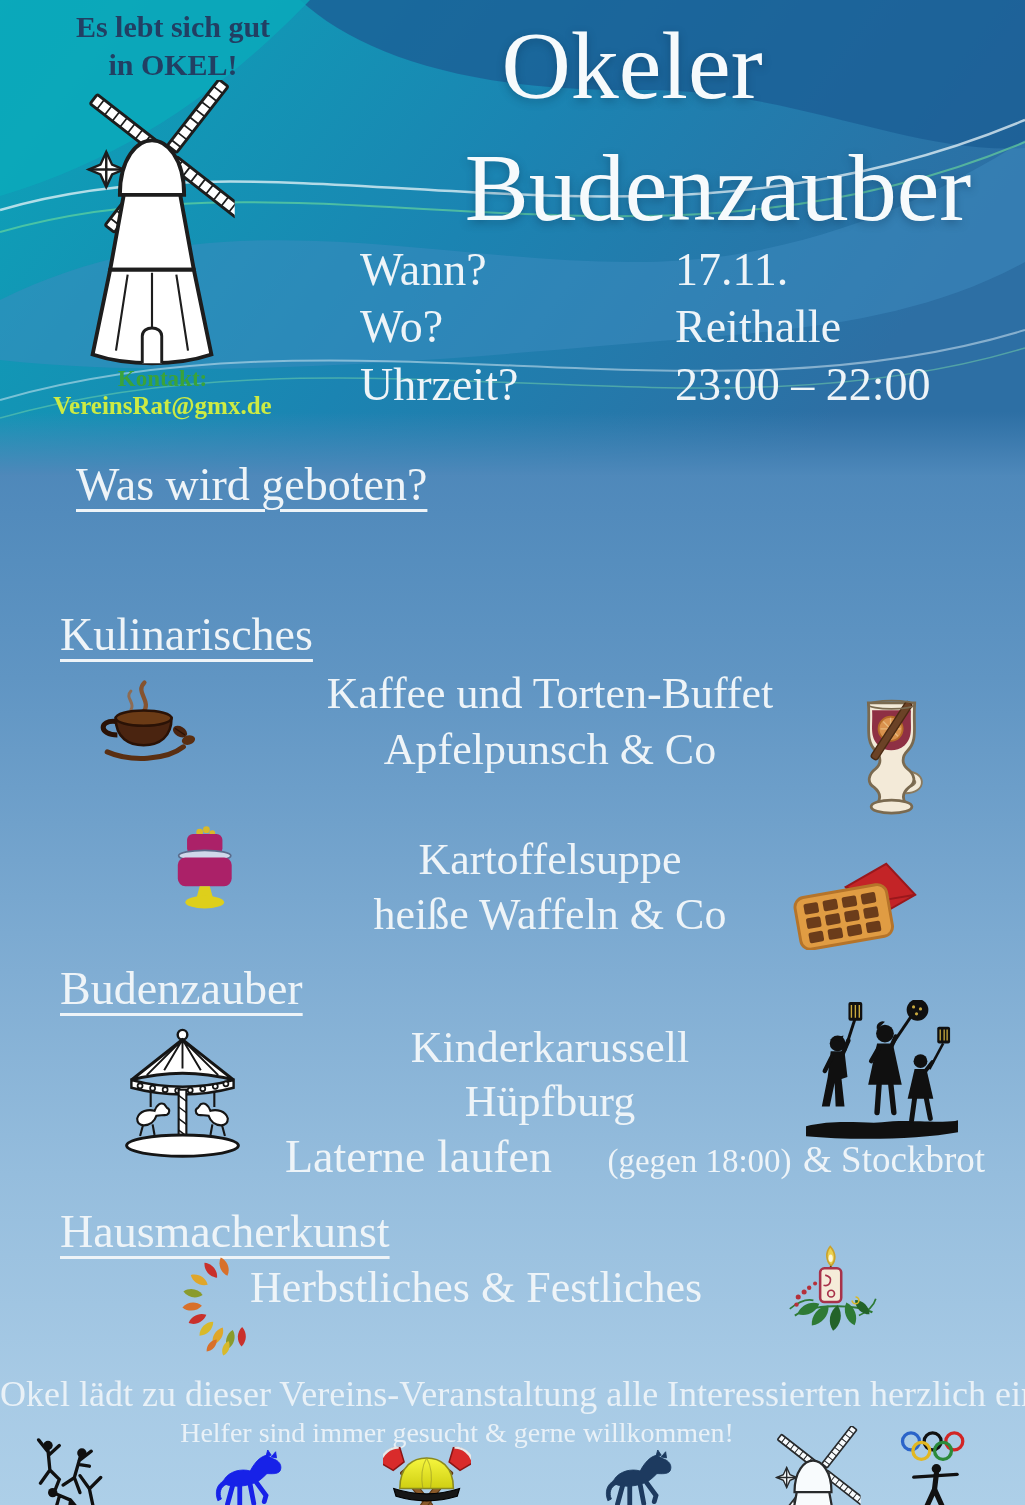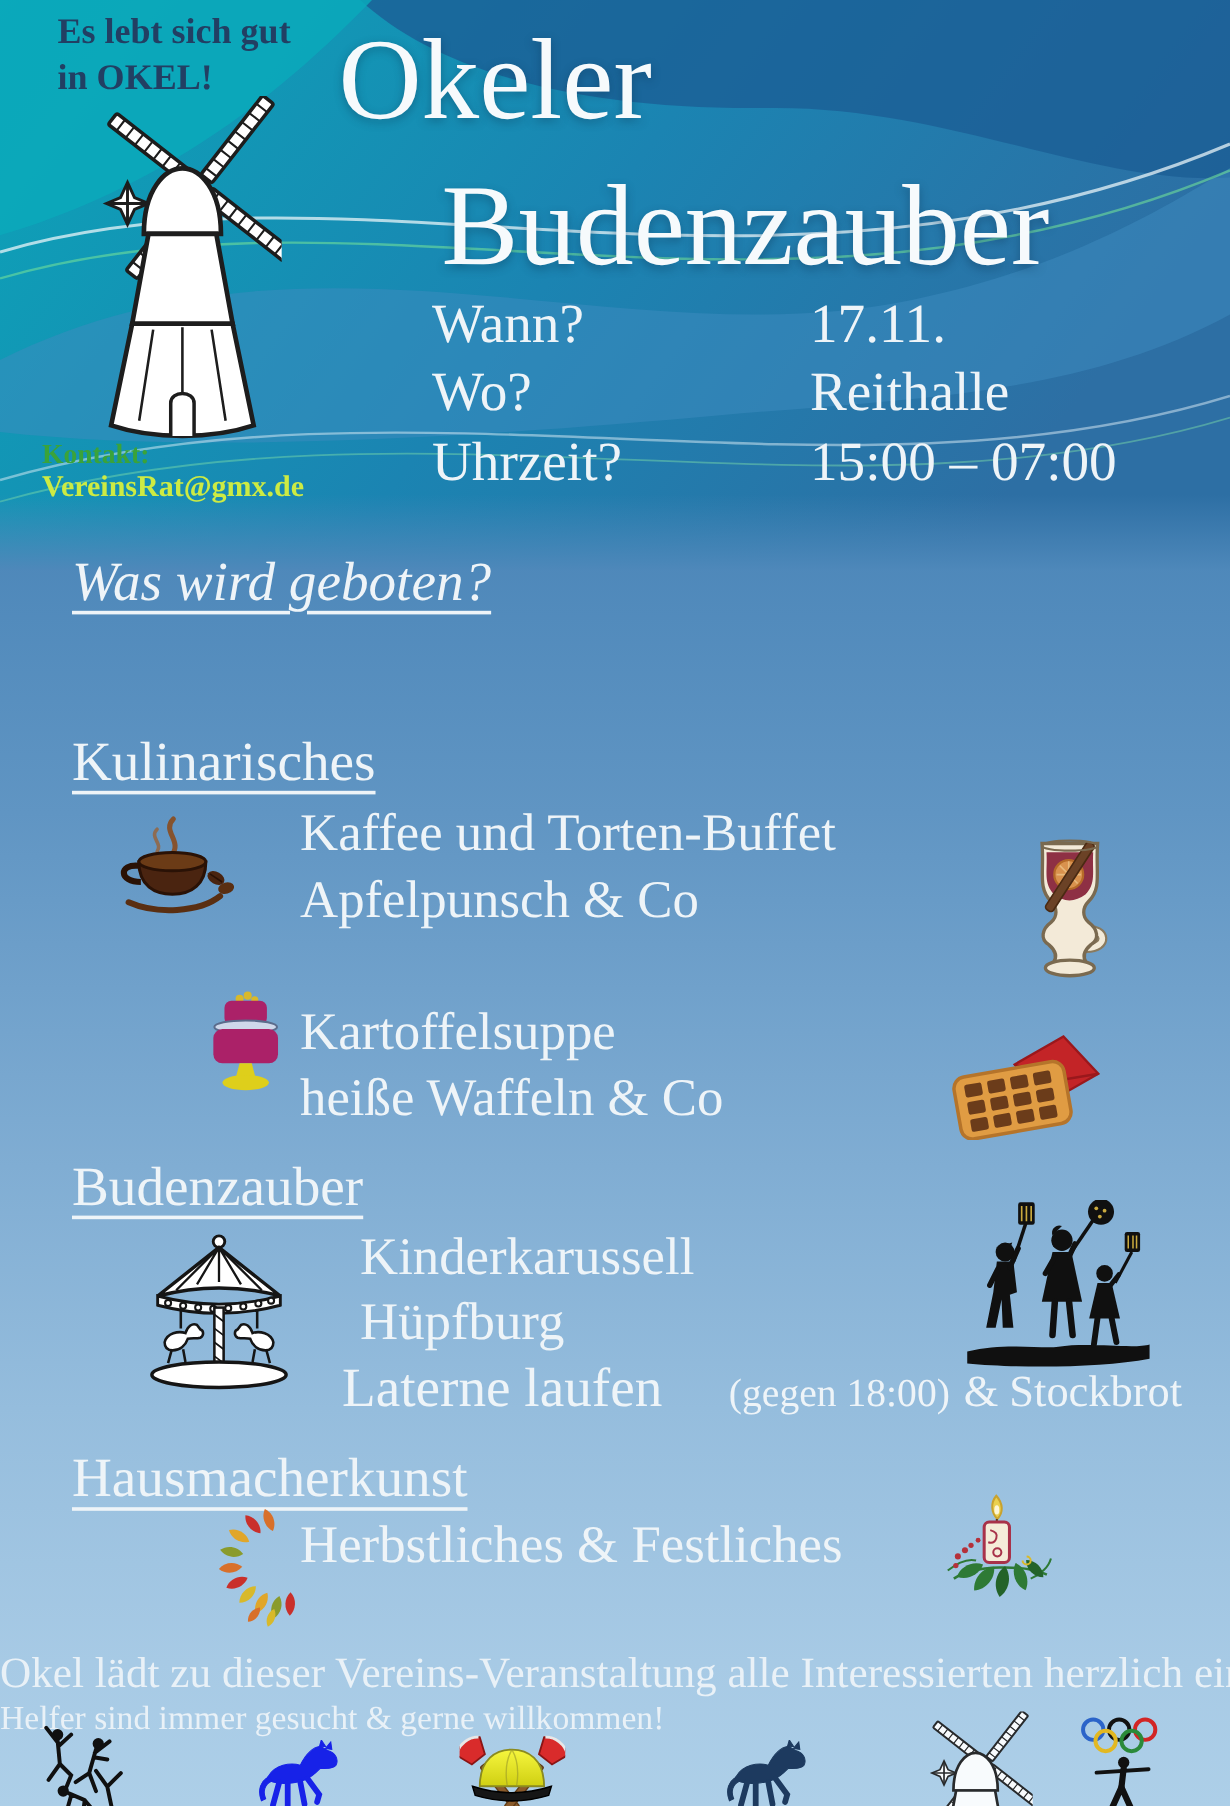--- a/index.html
+++ b/index.html
@@ -14,21 +14,21 @@
   }
   .abs{position:absolute;}
   .hd{
     font-size:46px;color:#eef4f8;
     text-decoration:underline;
     text-underline-offset:9px;
     text-decoration-thickness:2.5px;
     white-space:nowrap;
   }
   .line{font-size:44px;color:#eef4f8;white-space:nowrap;}
-  .ctr{text-align:left;}
+  .ctr{text-align:center;}
   .title{
     color:#f6fafc;font-size:96px;line-height:1;
     text-shadow:0 3px 8px rgba(10,40,70,.35);
     white-space:nowrap;
   }
   .infolabel,.infoval{font-size:46px;color:#eef4f8;white-space:nowrap;}
   .slogan{font-size:30px;font-weight:bold;color:#223f63;line-height:1.25;}
   .kontakt-label{font-size:23px;font-weight:bold;color:#3aa33a;}
   .kontakt-mail{font-size:25px;font-weight:bold;color:#cdeb43;}
   .footer1{font-size:36px;color:#e9f1f7;white-space:nowrap;}
@@ -140,24 +140,24 @@
 
   <div class="abs title ctr" style="left:282px;top:18px;width:700px;">Okeler</div>
   <div class="abs title ctr" style="left:368px;top:140px;width:700px;">Budenzauber</div>
 
   <div class="abs" style="left:0;top:243px;width:1025px;">
     <div class="abs infolabel" style="left:360px;top:0;">Wann?</div>
     <div class="abs infoval" style="left:675px;top:0;">17.11.</div>
     <div class="abs infolabel" style="left:360px;top:57px;">Wo?</div>
     <div class="abs infoval" style="left:675px;top:57px;">Reithalle</div>
     <div class="abs infolabel" style="left:360px;top:115px;">Uhrzeit?</div>
-    <div class="abs infoval" style="left:675px;top:115px;">15:00 – 07:00</div>
+    <div class="abs infoval" style="left:675px;top:115px;">23:00 – 22:00</div>
   </div>
 
-  <div class="abs hd" style="left:60px;top:458px;font-style:italic;">Was wird geboten?</div>
+  <div class="abs hd" style="left:76px;top:458px;">Was wird geboten?</div>
 
   <div class="abs hd" style="left:60px;top:608px;">Kulinarisches</div>
   <div class="abs line ctr" style="left:250px;top:668px;width:600px;">Kaffee und Torten-Buffet</div>
   <div class="abs line ctr" style="left:250px;top:724px;width:600px;">Apfelpunsch &amp; Co</div>
   <div class="abs line ctr" style="left:250px;top:834px;width:600px;">Kartoffelsuppe</div>
   <div class="abs line ctr" style="left:250px;top:889px;width:600px;">heiße Waffeln &amp; Co</div>
 
   <svg class="abs" style="left:92px;top:670px" width="110" height="108" viewBox="0 0 130 110">
     <path d="M62,6 C50,18 72,28 60,42" stroke="#8a4b1e" stroke-width="5" fill="none" stroke-linecap="round" opacity="0.9"></path>
     <path d="M46,16 C38,24 52,30 46,38" stroke="#a05a24" stroke-width="3.5" fill="none" stroke-linecap="round" opacity="0.7"></path>

